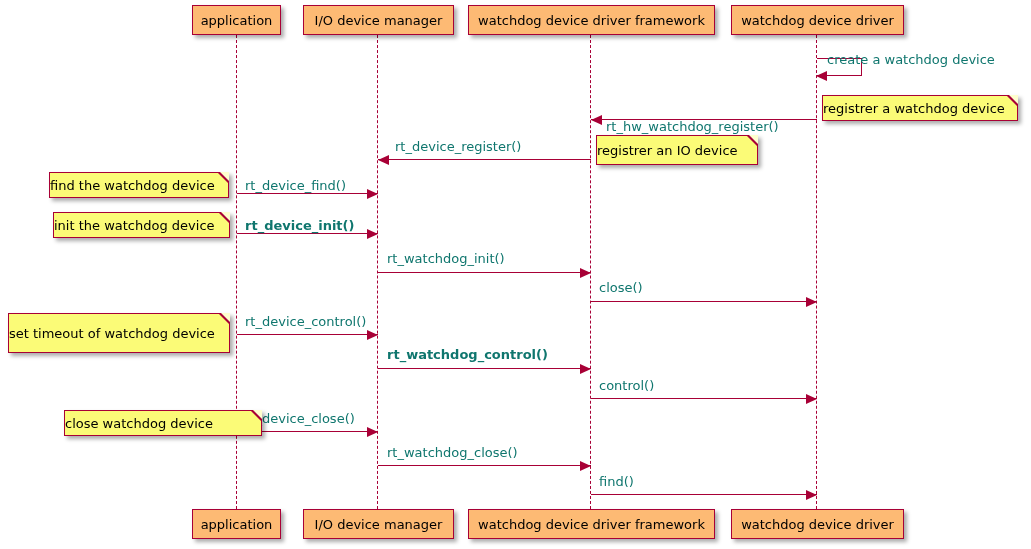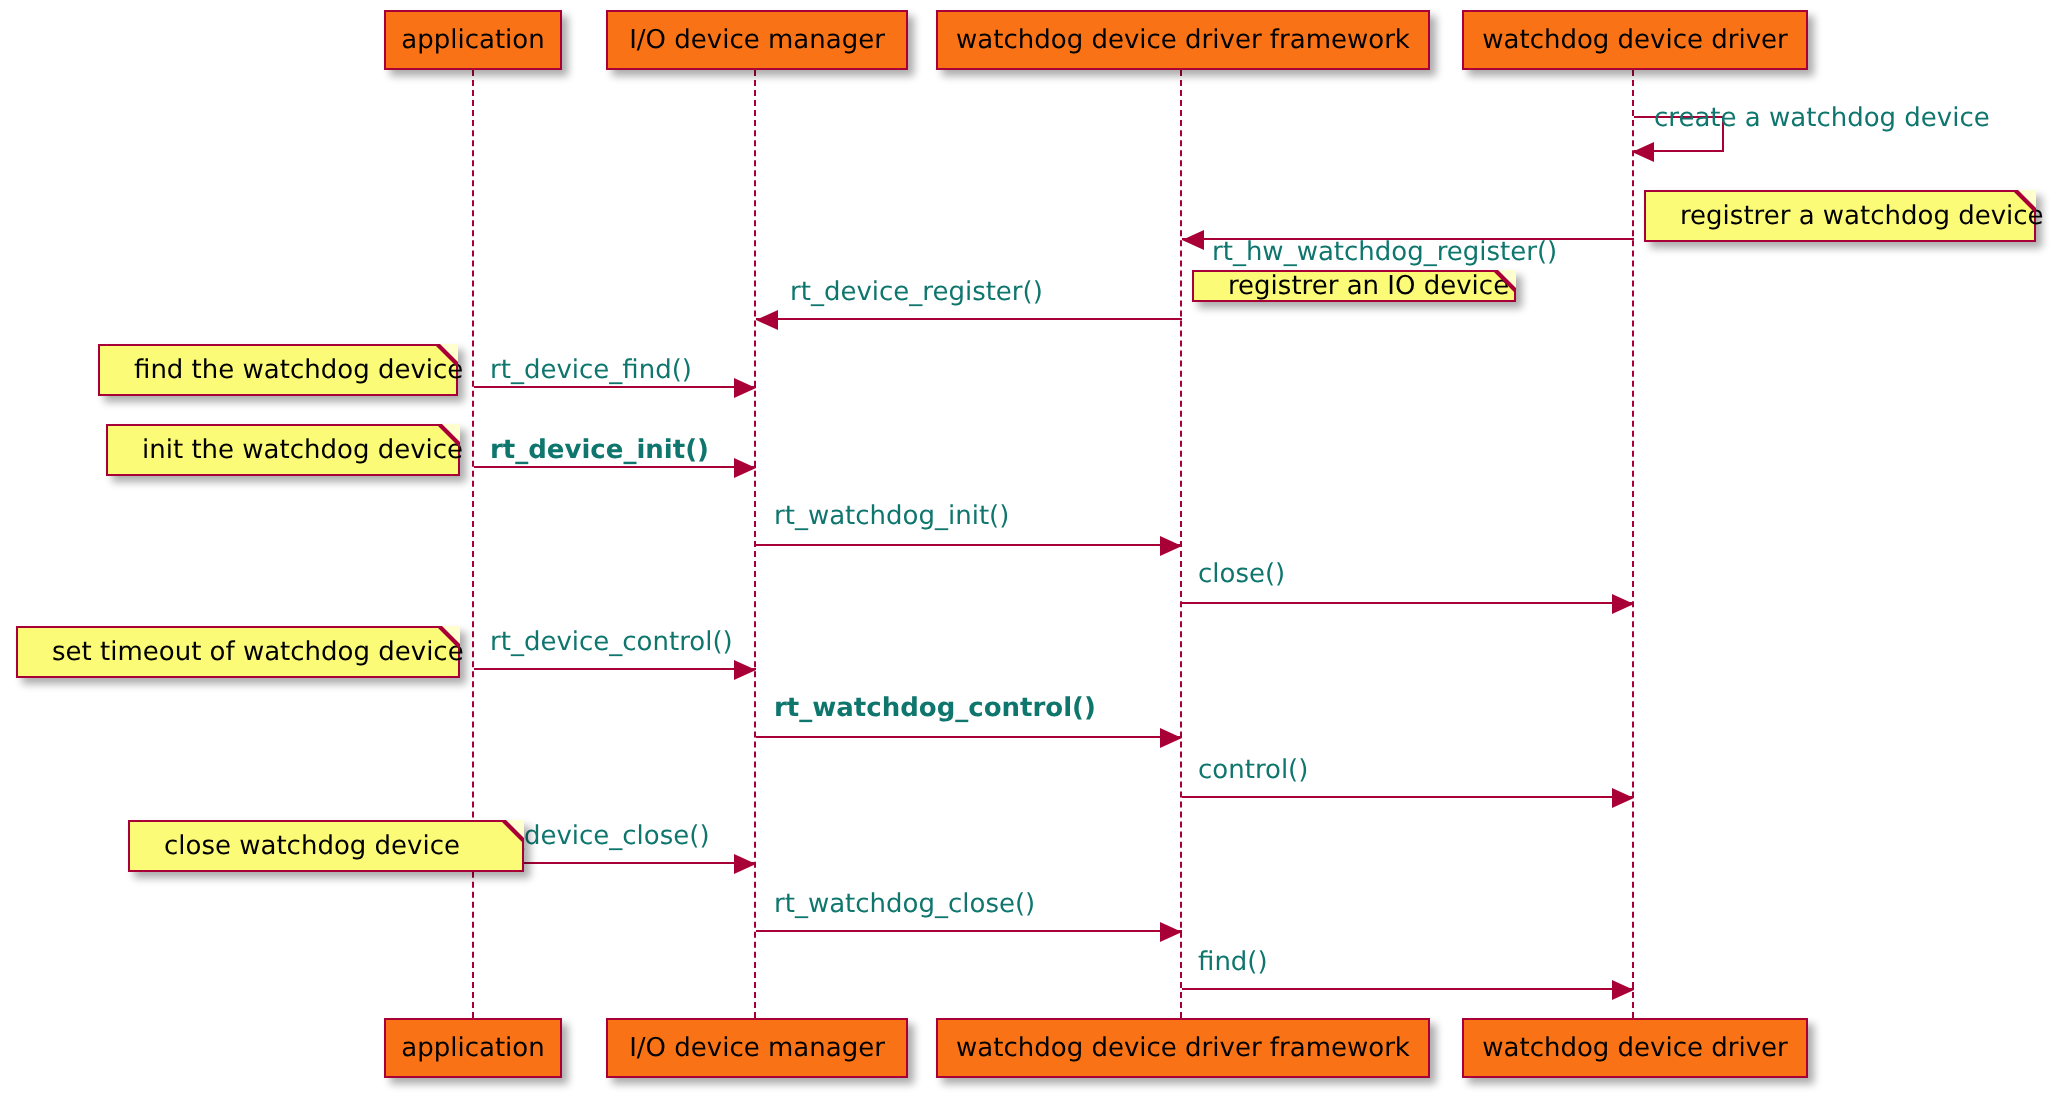--- a/index.html
+++ b/index.html
@@ -16,21 +16,21 @@
     width: 1031px;
     height: 549px;
     background: #FFFFFF;
     overflow: hidden;
   }
 
   
   .participant {
     position: absolute;
     box-sizing: border-box;
-    background: #f97316;
+    background: #fdba74;
     border: 1.5px solid #A80036;
     color: #000000;
     font-size: 13px;
     line-height: 1;
     text-align: center;
     white-space: nowrap;
     display: flex;
     align-items: center;
     justify-content: center;
     box-shadow: 3px 3px 4px rgba(0,0,0,0.33);
@@ -88,21 +88,21 @@
     position: absolute;
     box-sizing: border-box;
     background: #FBFB77;
     border: 1.5px solid #A80036;
     color: #000000;
     font-size: 13px;
     line-height: 1;
     white-space: nowrap;
     display: flex;
     align-items: center;
-    padding: 0 8px 0 17px;
+    padding: 0 8px 0 0;
     box-shadow: 3px 3px 4px rgba(0,0,0,0.33);
   }
   .note .fold-edge {
     position: absolute;
     top: -1px;
     right: -1px;
     width: 15px;
     height: 15px;
     overflow: hidden;
     pointer-events: none;
@@ -172,33 +172,33 @@
     <div class="msg-line" style="left: 378px; top: 465px; width: 213px;"></div>
     <div class="arrow-right" style="left: 580px; top: 460.5px;"></div>
     <div class="msg-label" style="left: 387px; top: 446px;">rt_watchdog_close()</div>
     <div class="msg-line" style="left: 591px; top: 494px; width: 226px;"></div>
     <div class="arrow-right" style="left: 806px; top: 489.5px;"></div>
     <div class="msg-label" style="left: 599px; top: 475px;">find()</div>
     <div class="note" style="left: 822px; top: 95px; width: 196px; height: 26px;">
       <span>registrer a watchdog device</span>
       <span class="fold-edge"></span>
     </div>
-    <div class="note" style="left: 596px; top: 135px; width: 162px; height: 16px;">
+    <div class="note" style="left: 596px; top: 135px; width: 162px; height: 30px;">
       <span>registrer an IO device</span>
       <span class="fold-edge"></span>
     </div>
     <div class="note" style="left: 53px; top: 212px; width: 177px; height: 26px;">
       <span>init the watchdog device</span>
       <span class="fold-edge"></span>
     </div>
     <div class="note" style="left: 49px; top: 172px; width: 180px; height: 26px;">
       <span>find the watchdog device</span>
       <span class="fold-edge"></span>
     </div>
-    <div class="note" style="left: 8px; top: 313px; width: 222px; height: 26px;">
+    <div class="note" style="left: 8px; top: 313px; width: 222px; height: 40px;">
       <span>set timeout of watchdog device</span>
       <span class="fold-edge"></span>
     </div>
     <div class="note" style="left: 64px; top: 410px; width: 198px; height: 26px;">
       <span>close watchdog device</span>
       <span class="fold-edge"></span>
     </div>
     <div class="participant" style="left: 192px; top: 5px; width: 89px; height: 30px;">application</div>
     <div class="participant" style="left: 192px; top: 509px; width: 89px; height: 30px;">application</div>
     <div class="participant" style="left: 303px; top: 5px; width: 151px; height: 30px;">I/O device manager</div>

